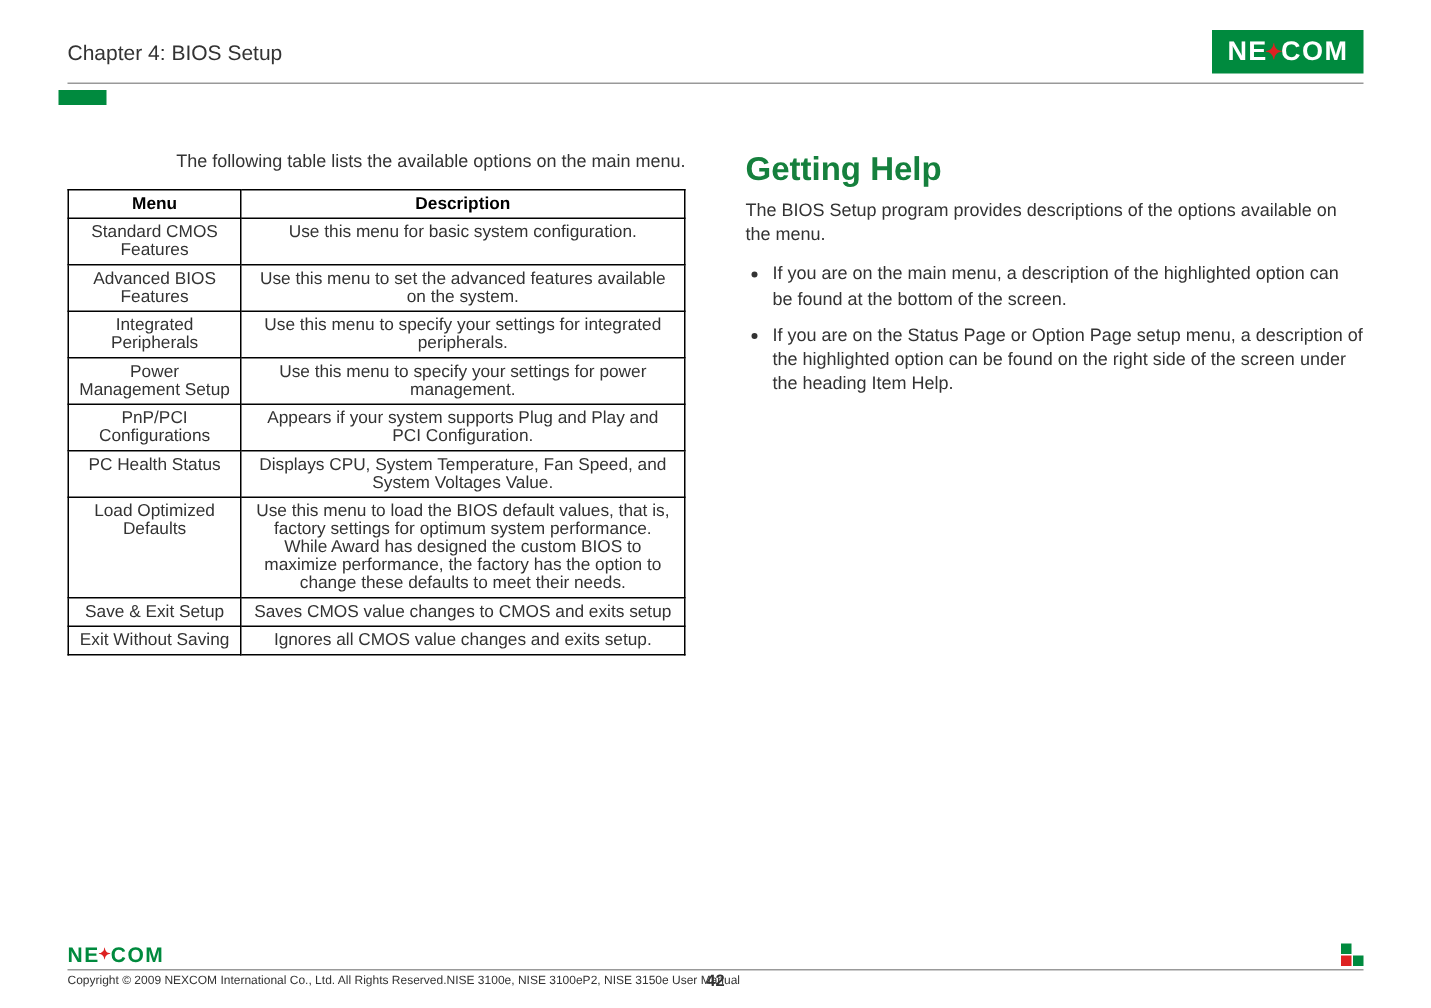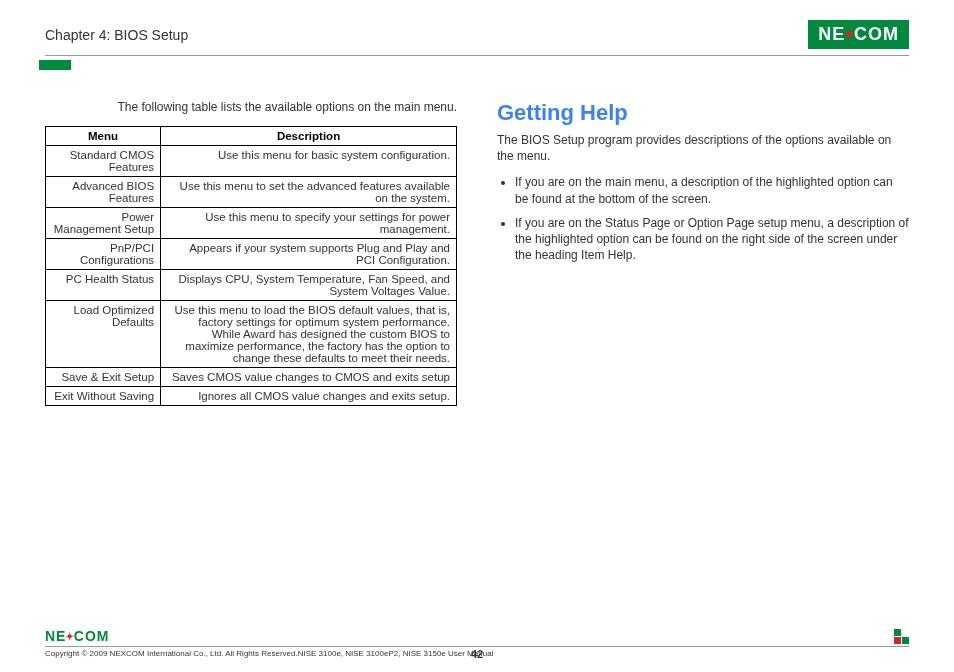--- a/index.html
+++ b/index.html
@@ -63,34 +63,34 @@
     text-align: right;
   }
   table {
     border-collapse: collapse;
     width: 100%;
     font-size: 11.5px;
   }
   th, td {
     border: 1px solid #000;
     padding: 3px 6px;
-    text-align: right;
+    text-align: center;
     vertical-align: top;
   }
   th {
     font-weight: bold;
     text-align: center;
     color: #000;
   }
   th.menu { width: 28%; }
   h2.section {
     font-size: 22px;
     font-weight: 600;
     margin-bottom: 6px;
-    color: #3b82f6;
+    color: #15803d;
   }
   .para {
     font-size: 12px;
     margin-bottom: 10px;
     line-height: 1.35;
   }
   ul.bullets {
     list-style: disc;
     padding-left: 18px;
     font-size: 12px;
@@ -176,20 +176,24 @@
         </tr>
       </thead>
       <tbody>
         <tr>
             <td>Standard CMOS Features</td>
             <td>Use this menu for basic system configuration.</td>
           </tr>
         <tr>
             <td>Advanced BIOS Features</td>
             <td>Use this menu to set the advanced features available on the system.</td>
+          </tr>
+        <tr>
+            <td>Integrated Peripherals</td>
+            <td>Use this menu to specify your settings for integrated peripherals.</td>
           </tr>
         <tr>
             <td>Power Management Setup</td>
             <td>Use this menu to specify your settings for power management.</td>
           </tr>
         <tr>
             <td>PnP/PCI Configurations</td>
             <td>Appears if your system supports Plug and Play and PCI Configuration.</td>
           </tr>
         <tr>

